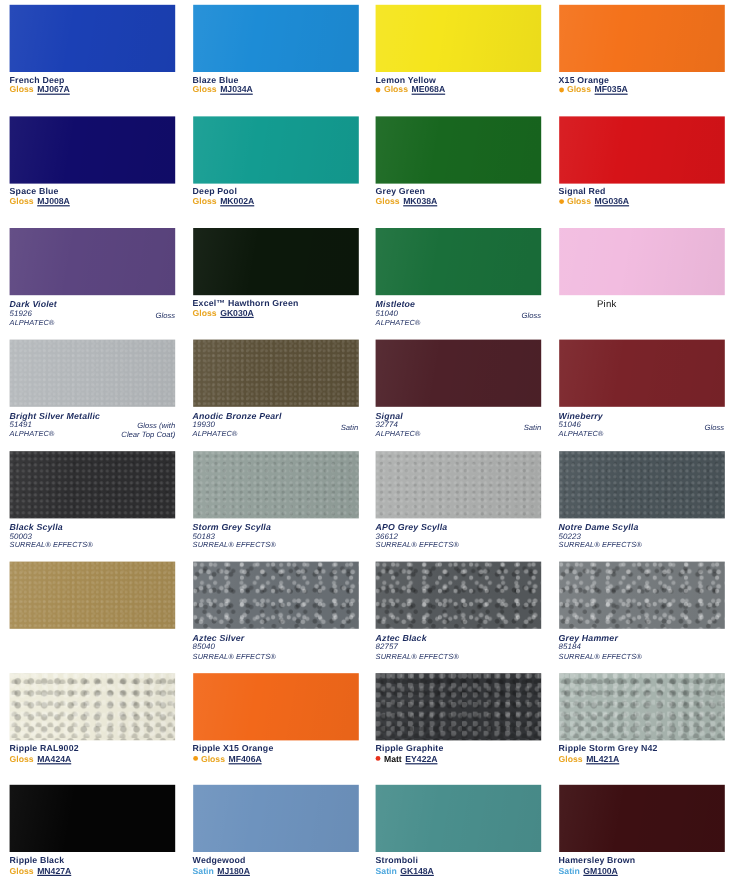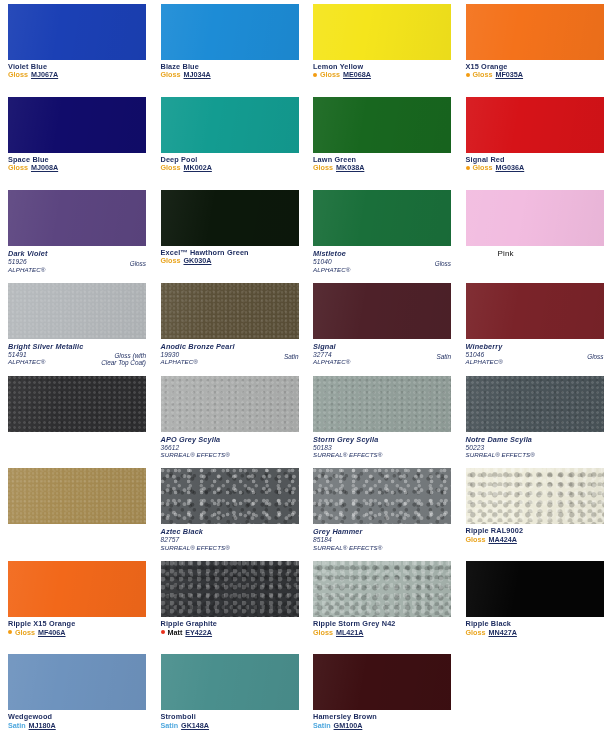--- a/index.html
+++ b/index.html
@@ -161,21 +161,21 @@
 <body>
 
 <div id="sheet">
   <div class="grid" id="grid">
       <div class="cell">
         <div class="swatch" style="background: rgb(27, 64, 181);">
           <div class="sheen"></div>
         </div>
         <div class="labels">
           <div class="rowline">
-            <span class="name">Violet Blue</span>
+            <span class="name">French Deep</span>
           </div>
           <div class="codeline">
             <span class="finish gloss">Gloss</span>
             <span class="code">MJ067A</span>
           </div>
         </div>
       </div>
       <div class="cell">
         <div class="swatch" style="background: rgb(29, 140, 214);">
           <div class="sheen"></div>
@@ -247,21 +247,21 @@
             <span class="code">MK002A</span>
           </div>
         </div>
       </div>
       <div class="cell">
         <div class="swatch" style="background: rgb(24, 103, 31);">
           <div class="sheen"></div>
         </div>
         <div class="labels">
           <div class="rowline">
-            <span class="name">Lawn Green</span>
+            <span class="name">Grey Green</span>
           </div>
           <div class="codeline">
             <span class="finish gloss">Gloss</span>
             <span class="code">MK038A</span>
           </div>
         </div>
       </div>
       <div class="cell">
         <div class="swatch" style="background: rgb(214, 19, 24);">
           <div class="sheen"></div>
@@ -375,60 +375,79 @@
             <div class="numline">51046</div>
             <div class="brand">ALPHATEC®</div>
             <div class="rightfin" style="top: 11px;">Gloss</div>
           </div>
         </div>
       </div>
       <div class="cell">
         <div class="swatch tex-scylla" style="background: rgb(46, 46, 48);">
           <div class="sheen"></div>
         </div>
+        <div class="labels">
+          <div class="b-body">
+            <div class="name">Black Scylla</div>
+            <div class="numline">50003</div>
+            <div class="brand">SURREAL® EFFECTS®</div>
+          </div>
+        </div>
+      </div>
+      <div class="cell">
+        <div class="swatch tex-scylla" style="background: rgb(147, 160, 155);">
+          <div class="sheen"></div>
+        </div>
+        <div class="labels">
+          <div class="b-body">
+            <div class="name">Storm Grey Scylla</div>
+            <div class="numline">50183</div>
+            <div class="brand">SURREAL® EFFECTS®</div>
+          </div>
+        </div>
       </div>
       <div class="cell">
         <div class="swatch tex-scylla" style="background: rgb(173, 175, 174);">
           <div class="sheen"></div>
         </div>
         <div class="labels">
           <div class="b-body">
             <div class="name">APO Grey Scylla</div>
             <div class="numline">36612</div>
             <div class="brand">SURREAL® EFFECTS®</div>
           </div>
         </div>
       </div>
       <div class="cell">
-        <div class="swatch tex-scylla" style="background: rgb(147, 160, 155);">
-          <div class="sheen"></div>
-        </div>
-        <div class="labels">
-          <div class="b-body">
-            <div class="name">Storm Grey Scylla</div>
-            <div class="numline">50183</div>
-            <div class="brand">SURREAL® EFFECTS®</div>
-          </div>
-        </div>
-      </div>
-      <div class="cell">
         <div class="swatch tex-scylla" style="background: rgb(74, 84, 89);">
           <div class="sheen"></div>
         </div>
         <div class="labels">
           <div class="b-body">
             <div class="name">Notre Dame Scylla</div>
             <div class="numline">50223</div>
             <div class="brand">SURREAL® EFFECTS®</div>
           </div>
         </div>
       </div>
       <div class="cell">
         <div class="swatch tex-pearl" style="background: rgb(166, 139, 82);">
           <div class="sheen"></div>
+        </div>
+      </div>
+      <div class="cell">
+        <div class="swatch tex-hammer" style="background: rgb(106, 112, 117);">
+          <div class="sheen"></div>
+        </div>
+        <div class="labels">
+          <div class="b-body">
+            <div class="name">Aztec Silver</div>
+            <div class="numline">85040</div>
+            <div class="brand">SURREAL® EFFECTS®</div>
+          </div>
         </div>
       </div>
       <div class="cell">
         <div class="swatch tex-hammer" style="background: rgb(85, 89, 92);">
           <div class="sheen"></div>
         </div>
         <div class="labels">
           <div class="b-body">
             <div class="name">Aztec Black</div>
             <div class="numline">82757</div>

